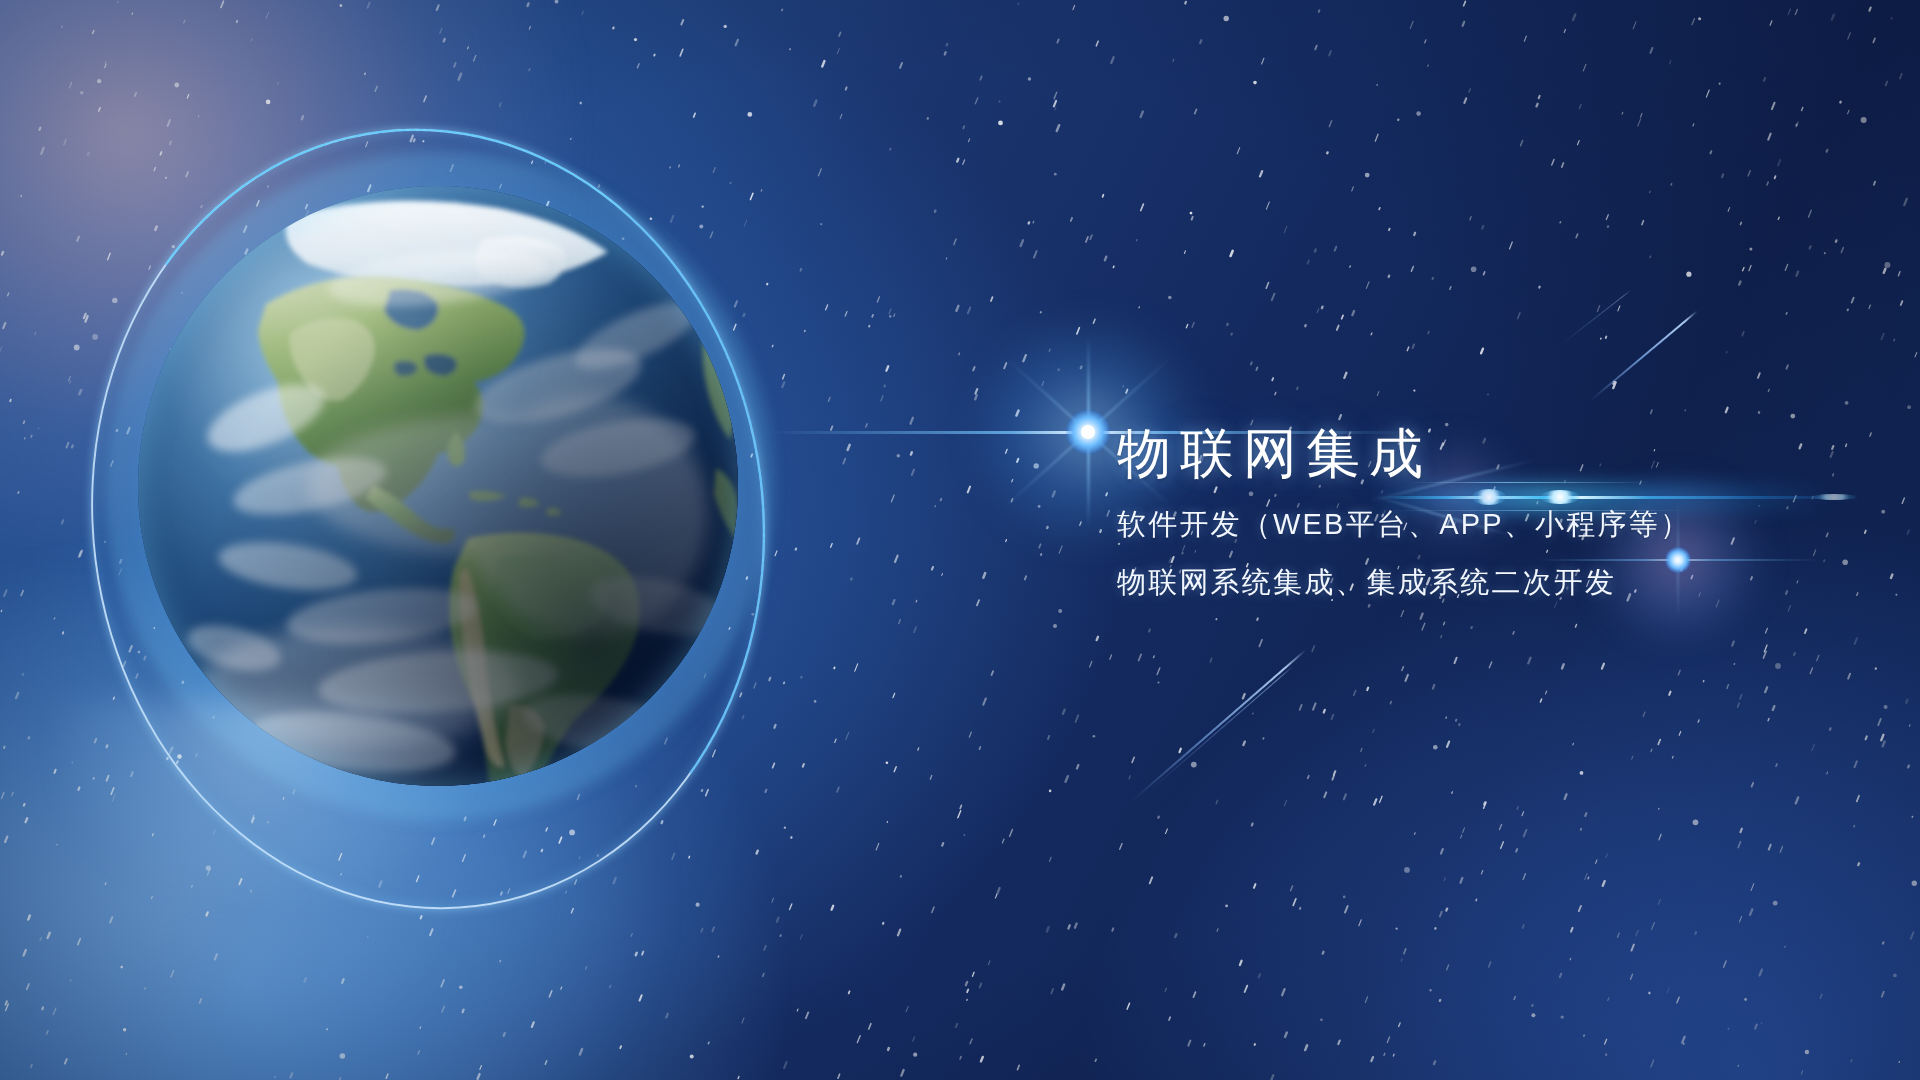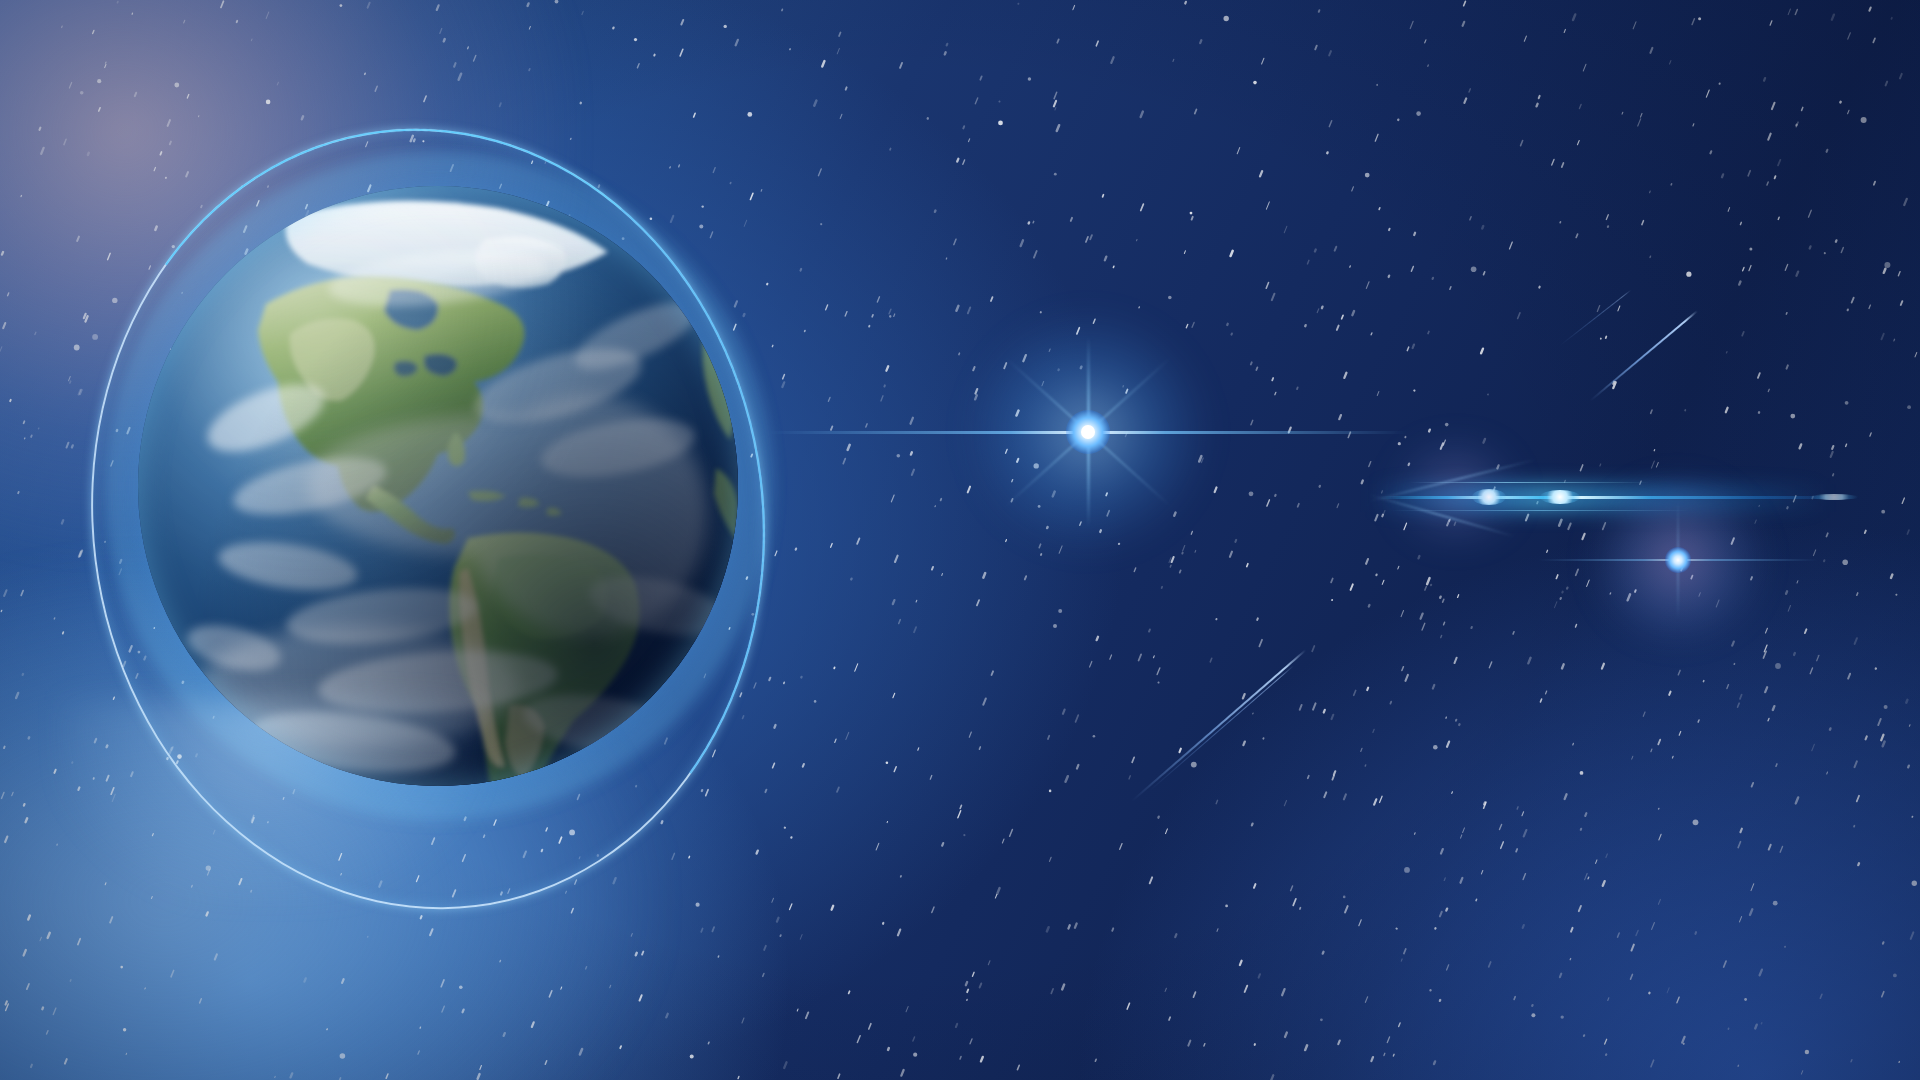--- a/index.html
+++ b/index.html
@@ -1496,14 +1496,21 @@
   <div class="flare" style="left:1456px; top:492px;">
     <div class="flare-halo" style="left:-70px; top:-50px; width:140px; height:100px; background:radial-gradient(circle, rgba(190,160,225,0.26) 0%, rgba(110,140,220,0.12) 46%, rgba(60,110,210,0) 78%);"></div>
   </div>
 
   <div class="meteor" style="left:1590px; top:400px; width:140px; transform:rotate(-40deg);"></div>
   <div class="meteor dim" style="left:1600px; top:392px; width:120px; transform:rotate(-40deg);"></div>
   <div class="meteor" style="left:1132px; top:800px; width:230px; transform:rotate(-41deg);"></div>
   <div class="meteor dim" style="left:1150px; top:790px; width:190px; transform:rotate(-41deg);"></div>
   <div class="meteor dim" style="left:1560px; top:345px; width:90px; transform:rotate(-38deg); opacity:0.7;"></div>
 
+  <div class="text-block">
+    <div class="headline">物联网集成</div>
+    <div class="sub-list">
+      <div class="subline">软件开发（WEB平台、APP、小程序等）</div>
+      <div class="subline">物联网系统集成、集成系统二次开发</div>
+    </div>
+  </div>
 
 </div>
 
 </body></html>

